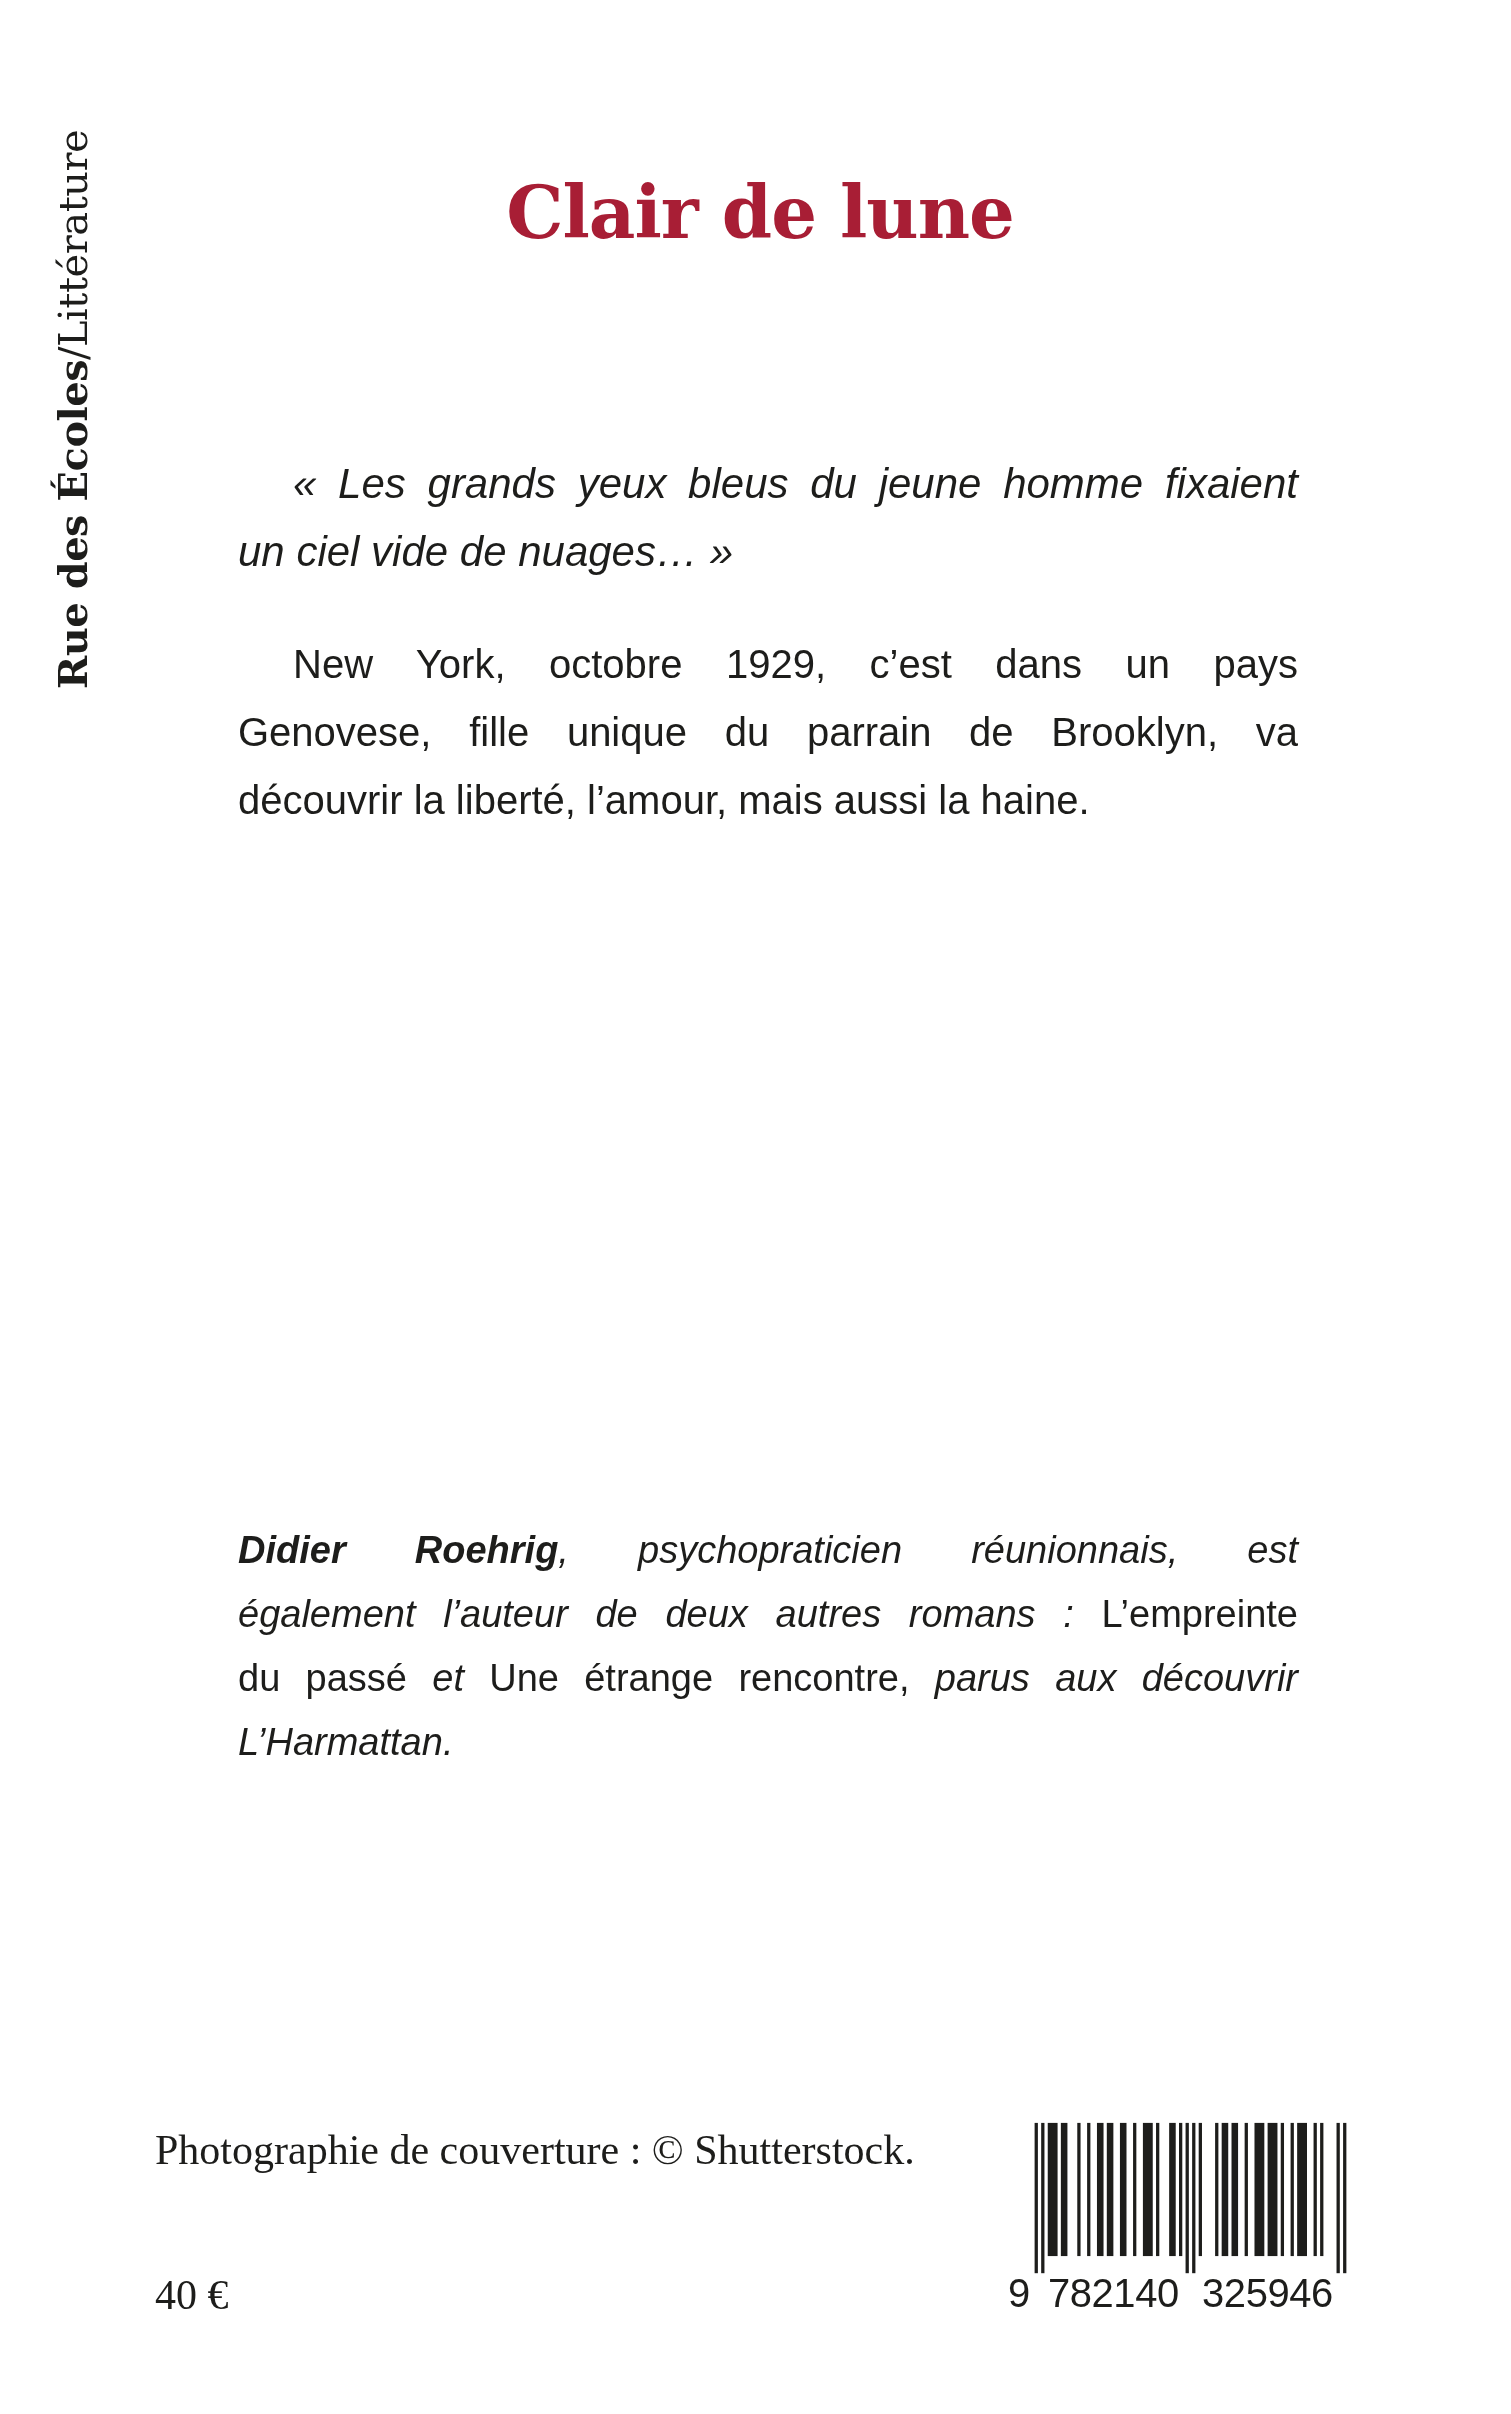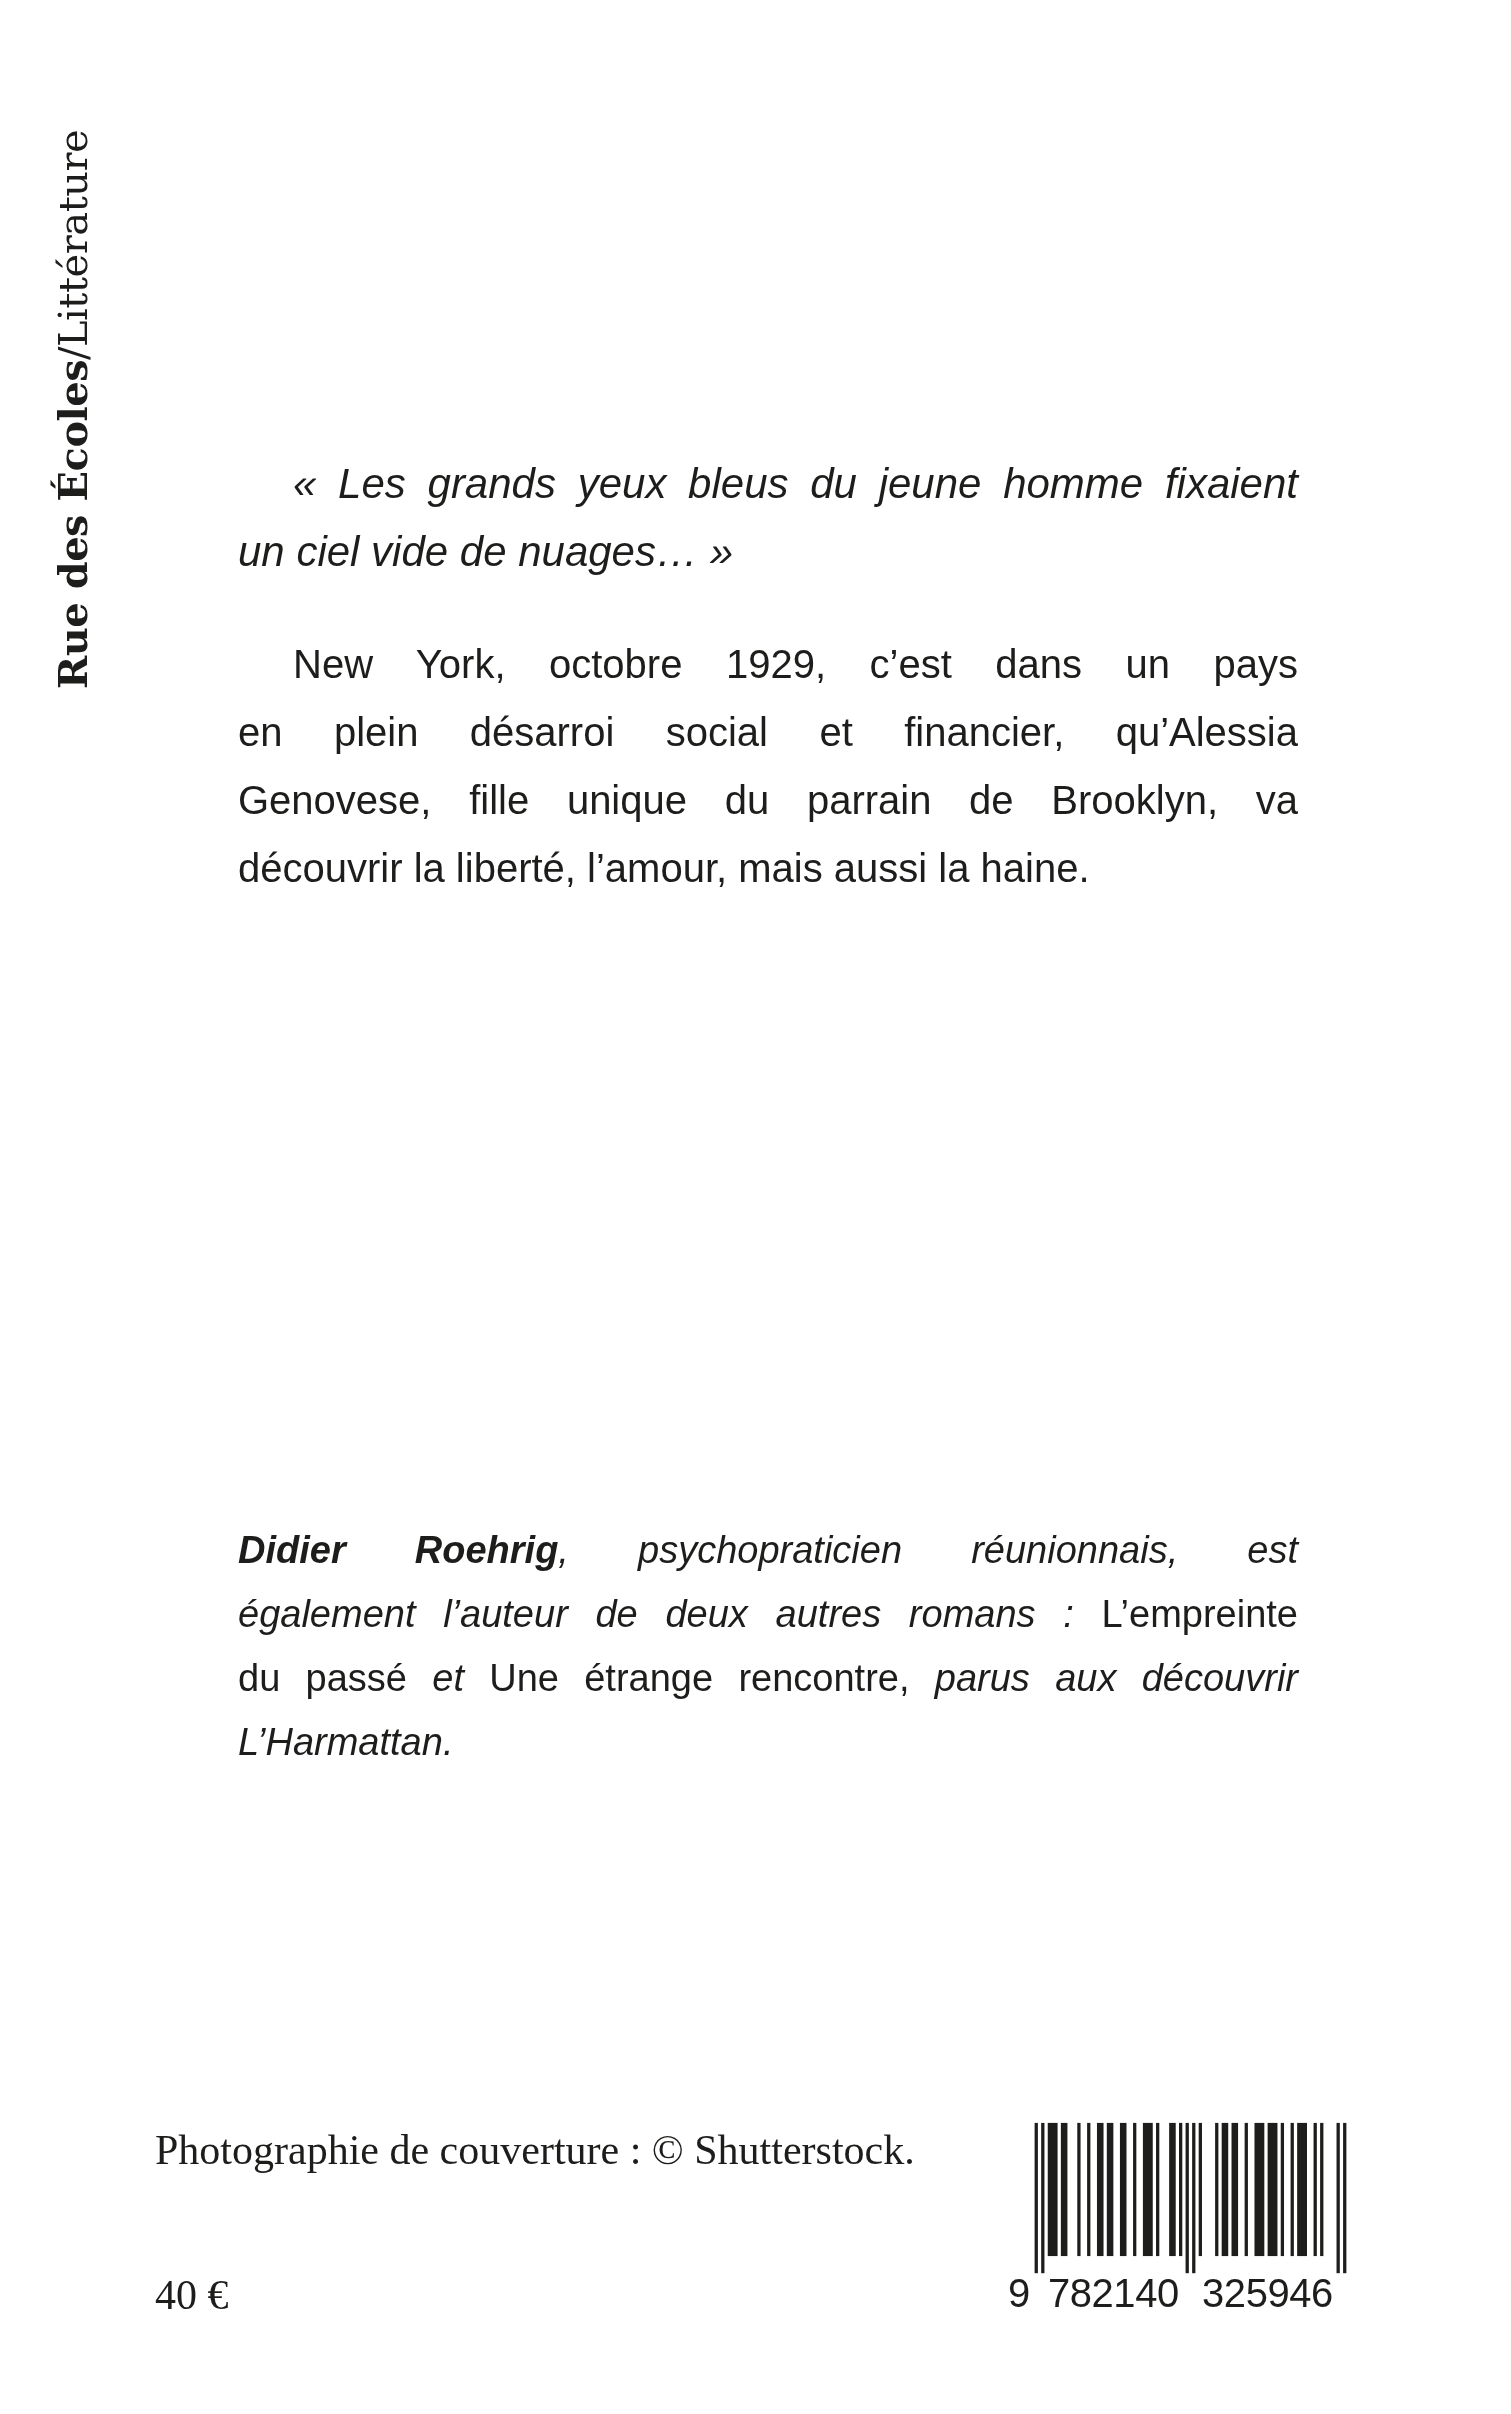--- a/index.html
+++ b/index.html
@@ -66,29 +66,29 @@
 <body>
 
 <div class="page">
 
   <div class="spine">
     <span class="bold">Rue des Écoles</span>
       <span> / </span>
       <span>Littérature</span>
   </div>
 
+  <h1 class="title">Clair de lune</h1>
 
   <div class="block quote">
     <span class="line indent">« Les grands yeux bleus du jeune homme fixaient</span>
     <span class="line last">un ciel vide de nuages… »</span>
   </div>
 
   <div class="block para p1">
     <span class="line indent">New York, octobre 1929, c’est dans un pays</span>
-    <span class="line">en plein désarroi social et financier, qu’Alessia</span>
     <span class="line">Genovese, fille unique du parrain de Brooklyn, va</span>
     <span class="line last">découvrir la liberté, l’amour, mais aussi la haine.</span>
   </div>
 
 
   <div class="block bio">
     <span class="line"><span class="bi">Didier Roehrig</span><span class="it">, psychopraticien réunionnais, est</span></span>
     <span class="line"><span class="it">également l’auteur de deux autres romans : </span><span class="rm">L’empreinte</span></span>
     <span class="line"><span class="rm">du passé </span><span class="it">et </span><span class="rm">Une étrange rencontre,</span><span class="it"> parus aux découvrir</span></span>
     <span class="line last"><span class="it">L’Harmattan.</span></span>

